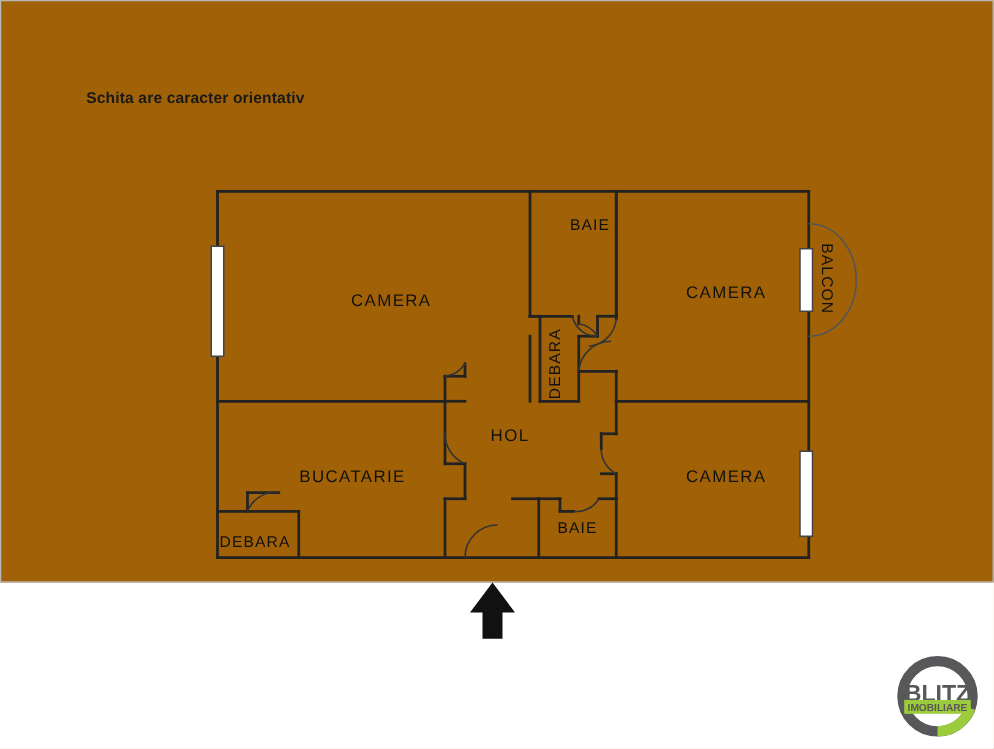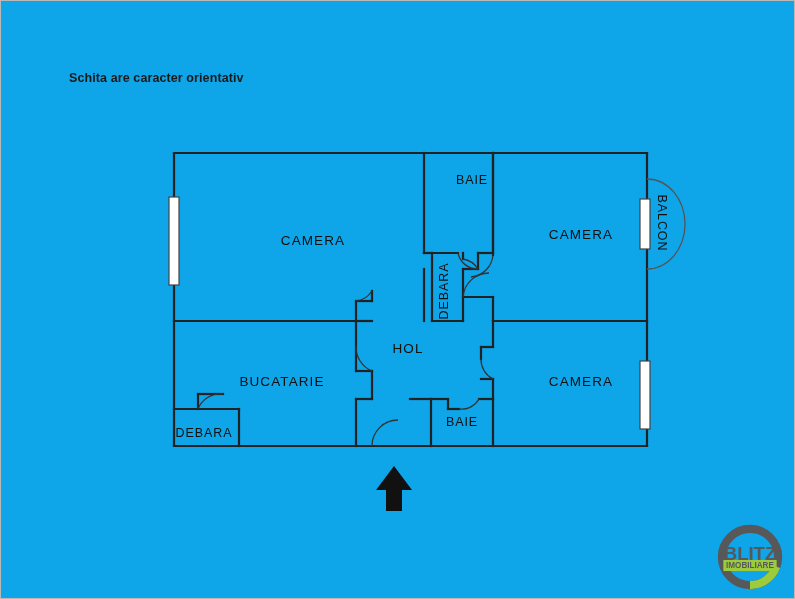--- a/index.html
+++ b/index.html
@@ -9,22 +9,22 @@
   }
   body {
     width: 795px;
     height: 599px;
     font-family: "Liberation Sans", sans-serif;
     overflow: hidden;
   }
   #page {
     position: relative;
     width: 795px;
-    height: 599px;
-    background: #0ea5e9;
+    height: 466px;
+    background: #a16207;
     box-sizing: border-box;
     border: 1px solid #b9b9b9;
   }
   #disclaimer {
     position: absolute;
     left: 68px;
     top: 70px;
     font-size: 12.5px;
     font-weight: bold;
     color: #1a1a1a;

